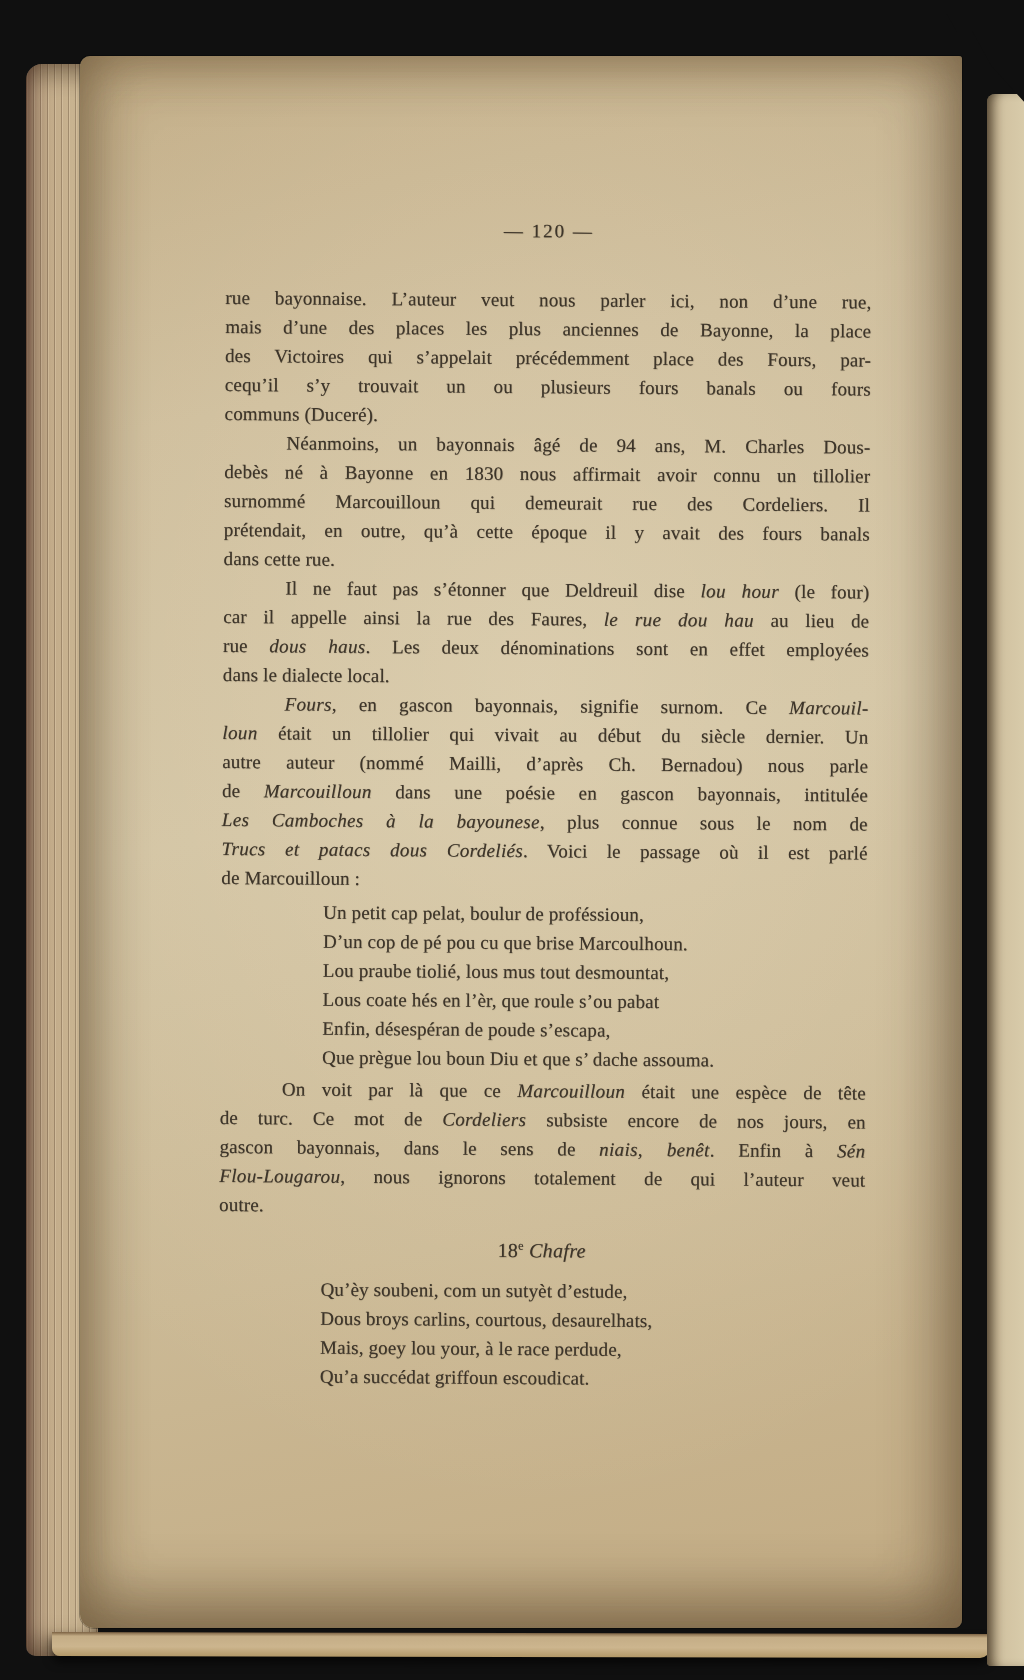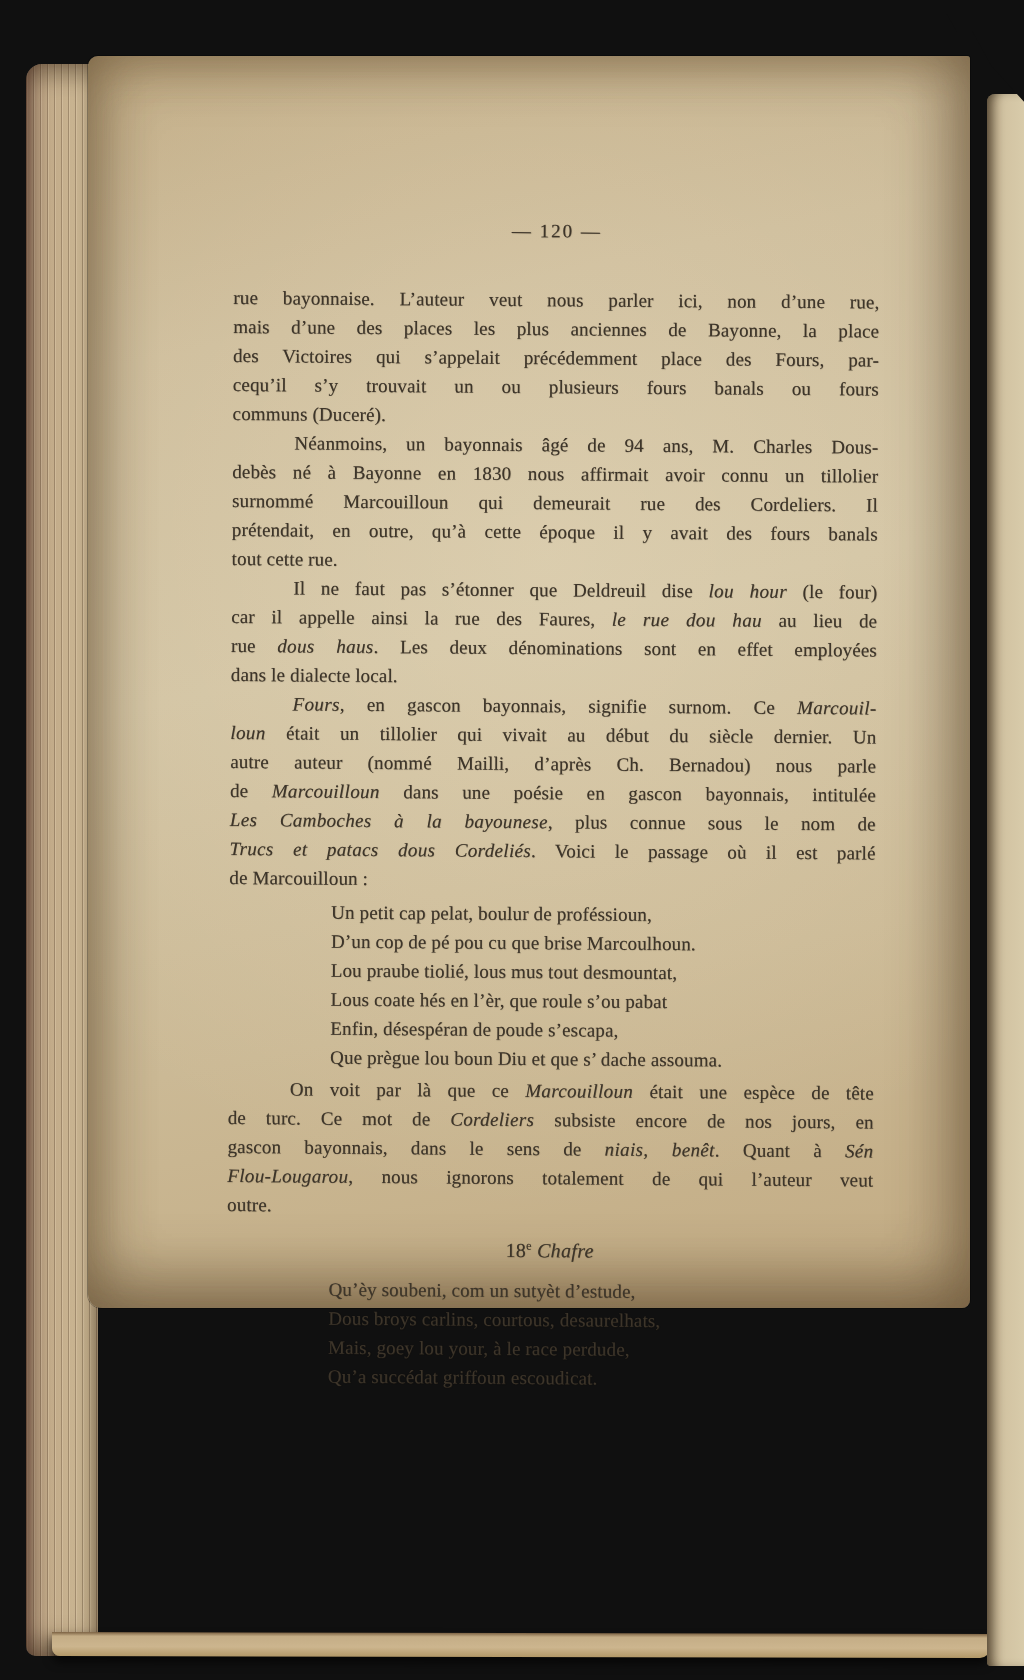--- a/index.html
+++ b/index.html
@@ -24,21 +24,21 @@
       linear-gradient(90deg,
         #ad8d77 0%, #b59a7e 10%, #c2ab89 34%, #c9b491 68%, #cab692 100%);
     box-shadow:
       inset 0 14px 20px rgba(40,25,12,0.35),
       inset 0 -16px 22px rgba(40,25,12,0.42),
       inset 4px 0 8px rgba(120,80,60,0.35);
   }
 
   
   .main-page {
-    position:absolute; left:88px; top:56px; width:882px; height:1252px;
+    position:absolute; left:80px; top:56px; width:882px; height:1572px;
     border-radius:10px 3px 8px 14px;
     background:
       radial-gradient(120% 85% at 52% 40%, rgba(255,246,222,0.22), rgba(0,0,0,0) 62%),
       linear-gradient(168deg,
         #c3ae88 0%, var(--paper,#cdbc9a) 22%, #d1c2a1 46%,
         #cbb995 72%, #c2ab83 100%);
     box-shadow:
       inset 0 0 70px rgba(84,62,38,0.22),
       inset -28px 0 55px rgba(84,62,38,0.28),
       inset 0 -36px 55px rgba(70,50,28,0.30),
@@ -110,21 +110,21 @@
             <div class="line"><span>mais d’une des places les plus anciennes de Bayonne, la place</span></div>
             <div class="line"><span>des Victoires qui s’appelait précédemment place des Fours, par-</span></div>
             <div class="line"><span>cequ’il s’y trouvait un ou plusieurs fours banals ou fours</span></div>
             <div class="line last"><span>communs (Duceré).</span></div>
           </div>
           <div class="block block-para">
             <div class="line first"><span>Néanmoins, un bayonnais âgé de 94 ans, M. Charles Dous-</span></div>
             <div class="line"><span>debès né à Bayonne en 1830 nous affirmait avoir connu un tillolier</span></div>
             <div class="line"><span>surnommé Marcouilloun qui demeurait rue des Cordeliers. Il</span></div>
             <div class="line"><span>prétendait, en outre, qu’à cette époque il y avait des fours banals</span></div>
-            <div class="line last"><span>tout cette rue.</span></div>
+            <div class="line last"><span>dans cette rue.</span></div>
           </div>
           <div class="block block-para">
             <div class="line first"><span>Il ne faut pas s’étonner que Deldreuil dise </span><em>lou hour</em><span> (le four)</span></div>
             <div class="line"><span>car il appelle ainsi la rue des Faures, </span><em>le rue dou hau</em><span> au lieu de</span></div>
             <div class="line"><span>rue </span><em>dous haus</em><span>. Les deux dénominations sont en effet employées</span></div>
             <div class="line last"><span>dans le dialecte local.</span></div>
           </div>
           <div class="block block-para">
             <div class="line first"><em>Fours</em><span>, en gascon bayonnais, signifie surnom. Ce </span><em>Marcouil-</em></div>
             <div class="line"><em>loun</em><span> était un tillolier qui vivait au début du siècle dernier. Un</span></div>
@@ -138,21 +138,21 @@
             <div class="line"><span>Un petit cap pelat, boulur de proféssioun,</span></div>
             <div class="line"><span>D’un cop de pé pou cu que brise Marcoulhoun.</span></div>
             <div class="line"><span>Lou praube tiolié, lous mus tout desmountat,</span></div>
             <div class="line"><span>Lous coate hés en l’èr, que roule s’ou pabat</span></div>
             <div class="line"><span>Enfin, désespéran de poude s’escapa,</span></div>
             <div class="line last"><span>Que prègue lou boun Diu et que s’ dache assouma.</span></div>
           </div>
           <div class="block block-para">
             <div class="line first"><span>On voit par là que ce </span><em>Marcouilloun</em><span> était une espèce de tête</span></div>
             <div class="line"><span>de turc. Ce mot de </span><em>Cordeliers</em><span> subsiste encore de nos jours, en</span></div>
-            <div class="line"><span>gascon bayonnais, dans le sens de </span><em>niais, benêt</em><span>. Quant à </span><em>Sén</em></div>
+            <div class="line"><span>gascon bayonnais, dans le sens de </span><em>niais, benêt</em><span>. Enfin à </span><em>Sén</em></div>
             <div class="line"><em>Flou-Lougarou</em><span>, nous ignorons totalement de qui l’auteur veut</span></div>
             <div class="line last"><span>outre.</span></div>
           </div>
           <div class="block block-heading"><span>18</span><sup>e</sup><em> Chafre</em></div>
           <div class="block block-verse">
             <div class="line"><span>Qu’èy soubeni, com un sutyèt d’estude,</span></div>
             <div class="line"><span>Dous broys carlins, courtous, desaurelhats,</span></div>
             <div class="line"><span>Mais, goey lou your, à le race perdude,</span></div>
             <div class="line last"><span>Qu’a succédat griffoun escoudicat.</span></div>
           </div>

